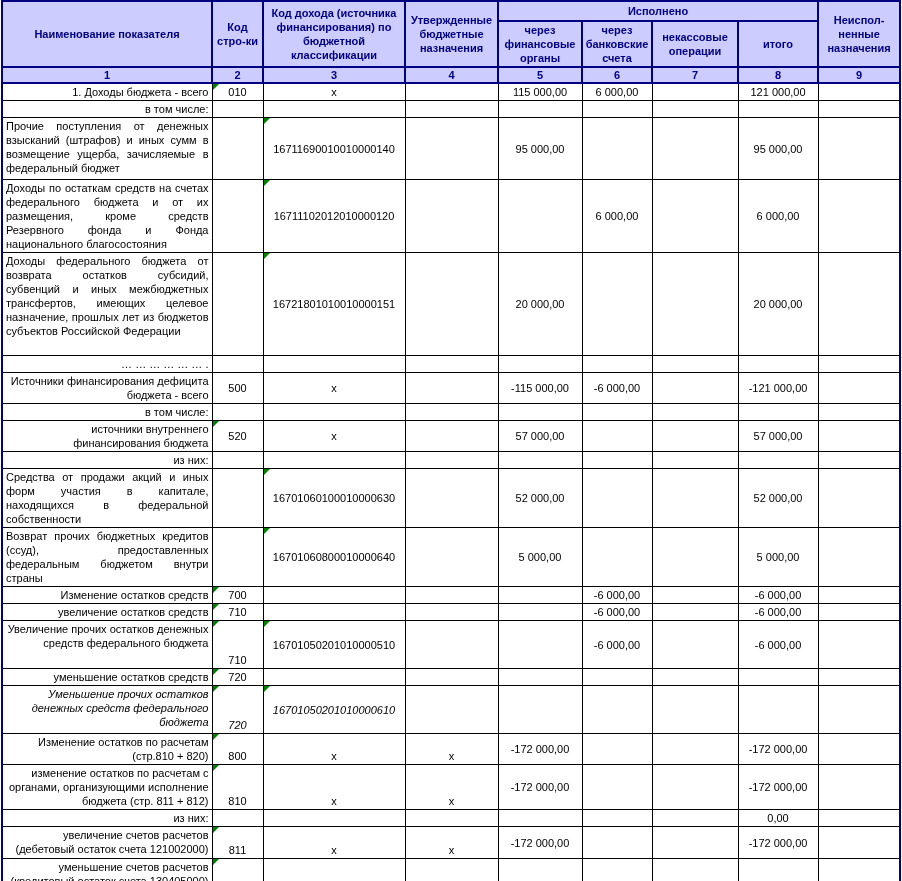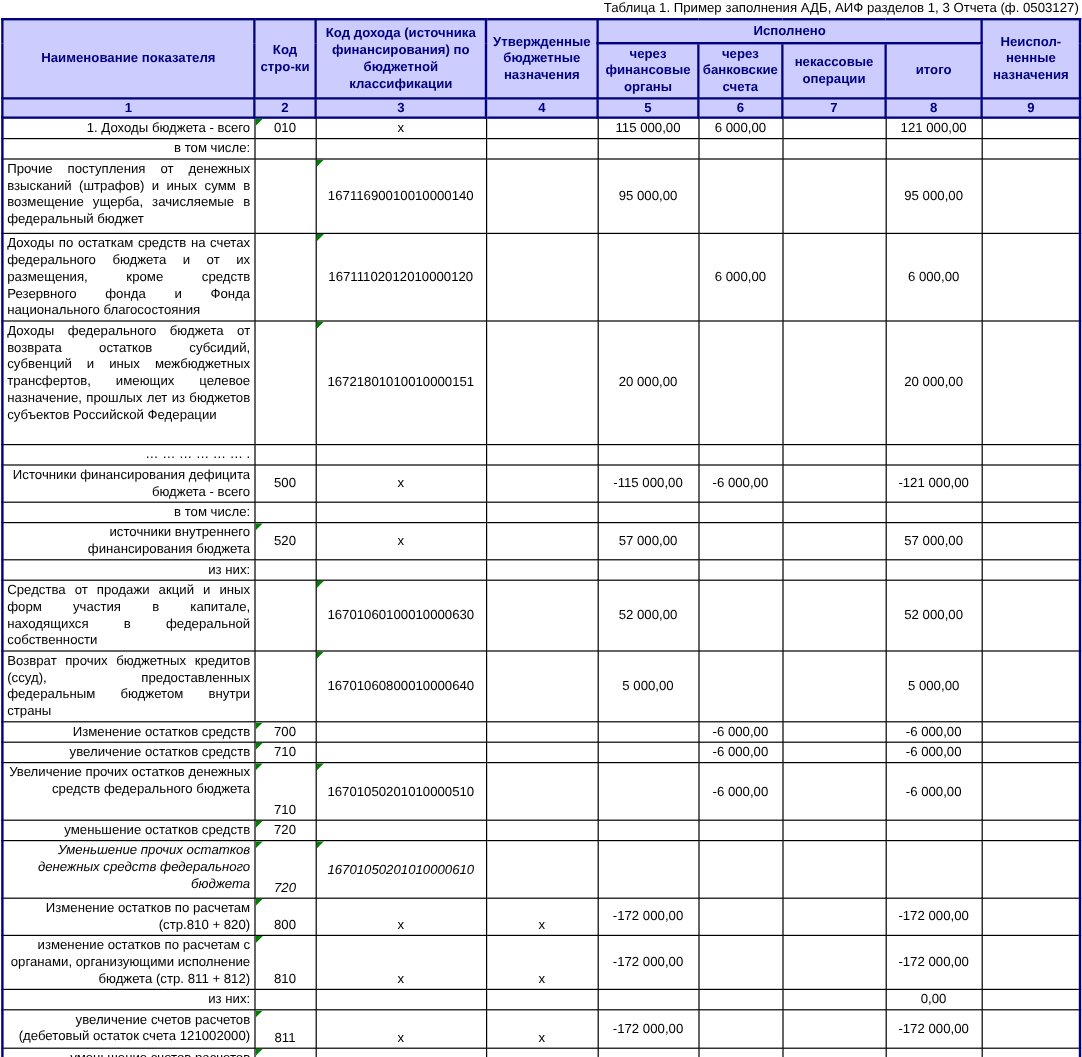--- a/index.html
+++ b/index.html
@@ -69,21 +69,20 @@
     top: 0; left: 0;
     width: 0; height: 0;
     border-top: 6px solid var(--marker);
     border-right: 6px solid transparent;
   }
 </style>
 </head>
 <body>
 
 <div class="page">
-  <div class="caption">Таблица 1. Пример заполнения АДБ, АИФ разделов 1, 3 Отчета (ф. 0503127)</div>
 
   <table class="budget">
     <colgroup>
       <col style="width:210px">
       <col style="width:51px">
       <col style="width:142px">
       <col style="width:93px">
       <col style="width:84px">
       <col style="width:70px">
       <col style="width:86px">

